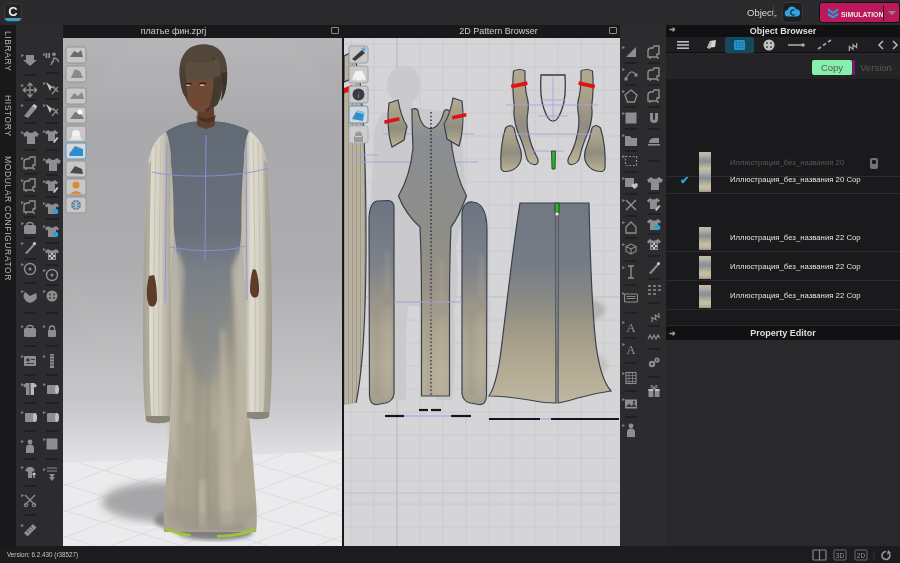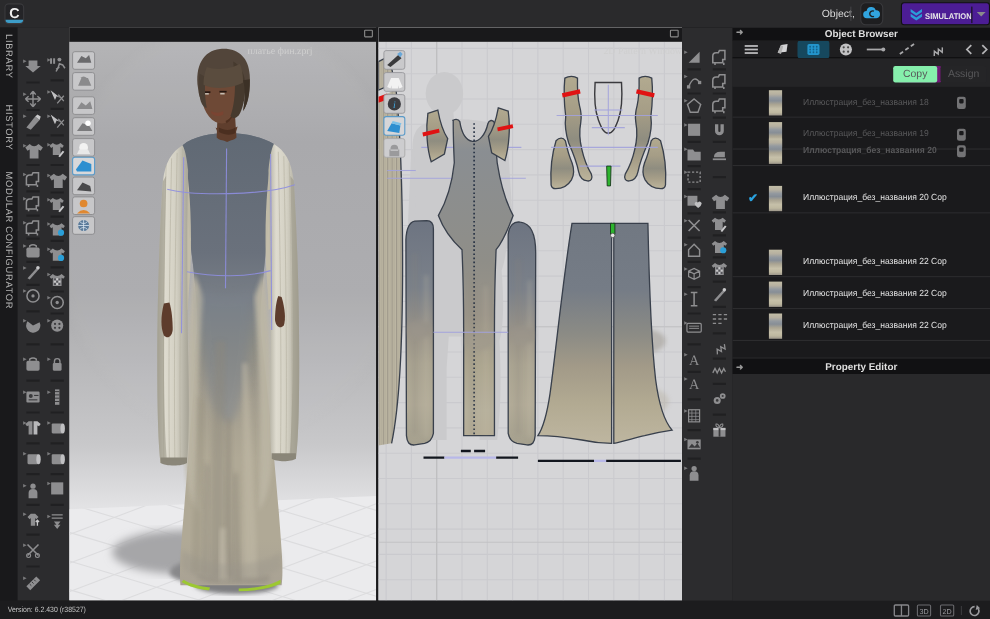--- a/index.html
+++ b/index.html
@@ -12,42 +12,42 @@
   #topbar { left:0; top:0; width:900px; height:25px; background:#2a2a2c; }
   #logo { left:4px; top:3px; width:18px; height:19px; background:#242427; border-radius:4px;
     border:1px solid #3a3a3d; }
   #logo .c { position:absolute; left:0; top:0px; width:16px; height:14px; color:#efefef;
     font-size:13px; font-weight:bold; text-align:center; line-height:15px; }
   #logo .bar { position:absolute; left:0px; bottom:0px; width:16px; height:3px;
     background:#3d9dc8; border-radius:0 0 3px 3px; }
   #hello { left:747px; top:7px; color:#dcdcdc; font-size:9.5px; }
   #cloudbtn { left:782px; top:2px; width:21px; height:21px; background:#1e1e20;
     border:1px solid #39393c; border-radius:5px; }
-  #simbtn { left:819px; top:2px; width:81px; height:21px; background:#4c1d95;
+  #simbtn { left:819px; top:2px; width:81px; height:21px; background:#be185d;
     border:1px solid #111113; border-radius:3px; }
   #simbtn .txt { position:absolute; left:21px; top:7px; color:#e8e8e8; font-size:7.5px;
     font-weight:bold; letter-spacing:0px; transform:scaleX(0.92); transform-origin:0 0; }
   #simbtn .dd { position:absolute; right:3px; top:8px; width:0; height:0;
     border-left:4px solid transparent; border-right:4px solid transparent;
     border-top:4px solid #8a8a8c; }
   #simbtn .sep { position:absolute; right:15px; top:3px; width:1px; height:15px; background:#131315; }
 
   
   #tabstrip { left:0; top:25px; width:16px; height:521px; background:#19191b; }
   .vtab { position:absolute; left:3px; color:#b4b4b4; font-size:8.5px;
     writing-mode:vertical-rl; letter-spacing:0.6px; white-space:nowrap; }
 
   
   #ltoolbar { left:16px; top:25px; width:47px; height:521px; background:#2c2c2e; }
 
   
   #w3d { left:63px; top:25px; width:279px; height:521px; background:#a8a8aa; }
   .titlebar { position:absolute; left:0; top:0; width:100%; height:13px; background:#19191b;
     color:#cfcfcf; font-size:9px; }
-  .titlebar .t { position:absolute; top:16px; width:100%; text-align:right;font-family:Liberation Serif, serif; }
+  .titlebar .t { position:absolute; top:1px; width:100%; text-align:center; }
   .popout { position:absolute; right:3px; top:2px; width:8px; height:7px;
     border:1px solid #8a8a8a; border-radius:1px; }
   #div1 { left:342px; top:25px; width:2px; height:521px; background:#19191b; }
 
   
   #w2d { left:344px; top:25px; width:276px; height:521px; background:#d5d5d7; }
 
   
   #rtoolbar { left:620px; top:25px; width:46px; height:521px; background:#2c2c2e; }
 
@@ -678,21 +678,21 @@
           <path d="M361 49 l3 -2 l2 2 l-2 3 z" fill="#6aa8d8"></path>
         <path d="M352 79 l3.5 -8 h7 l3.5 8 l-3 1.5 l-1 -3 v3 h-6 v-3 l-1 3 z" fill="#f2f2f2"></path>
         <circle cx="358.5" cy="94.5" r="6" fill="#3c3c40"></circle>
           <text x="358.5" y="98" font-size="9" font-style="italic" fill="#42a8e0" text-anchor="middle" font-family="Liberation Serif">i</text>
         <path d="M352 119 l4 -7 l8 2 l-1 7 z" fill="#2e8fd0"></path>
           <path d="M356 112 l8 2 l1 -2 l-8 -2 z" fill="#7ac0e8"></path>
         <path d="M355 137 h7 v-2 a2.5 2.5 0 0 0 -7 0 z M354 136 h9 v6 h-9 z" fill="#9a9a9c"></path>
       </g>
     </svg>
     <div class="titlebar">
-        <div class="t" style="padding-left:33px;">2D Pattern Window</div>
+        <div class="t" style="padding-left:33px;">2D Pattern Browser</div>
         <div class="popout"></div>
       </div>
   </div>
 
   <div id="rtoolbar" class="abs"><svg width="46" height="521" viewBox="0 0 46 521">
         <line x1="5" y1="38" x2="17" y2="38" stroke="#202022" stroke-width="2"></line>
         <line x1="5" y1="60" x2="17" y2="60" stroke="#202022" stroke-width="2"></line>
         <line x1="5" y1="82" x2="17" y2="82" stroke="#202022" stroke-width="2"></line>
         <line x1="5" y1="104" x2="17" y2="104" stroke="#202022" stroke-width="2"></line>
         <line x1="5" y1="126" x2="17" y2="126" stroke="#202022" stroke-width="2"></line>
@@ -903,34 +903,24 @@
 
         <path d="M182 12 L184 8 L186 12 L188 8 L190 12 L192 8" transform="rotate(-25 187 10)" fill="none" stroke="#a8a8aa" stroke-width="1.3"></path>
 
         <path d="M217 4 L213 8 L217 12" fill="none" stroke="#b4b4b6" stroke-width="1.6"></path>
         <path d="M227 4 L231 8 L227 12" fill="none" stroke="#b4b4b6" stroke-width="1.6"></path>
       </svg>
     </div>
     <div id="obbtns" class="abs">
       <div class="btn" style="left:102px; width:40px; background:#701a75; color:#e8e8e8;margin-left:48px;">+ Add</div>
       <div class="btn" style="left:146px; width:40px; background:#86efac; color:#58585a;">Copy</div>
-      <div class="btn" style="left:189px; width:42px; background:#252527; color:#58585a;">Assign</div>
+      <div class="btn" style="left:189px; width:42px; background:#252527; color:#58585a;">Version</div>
     </div>
     <div id="oblist" class="abs">
-      <div class="obrow" style="top:0;">
-          <div class="obthumb"></div>
-          <div class="obtxt" style="color:#58585a;">Иллюстрация_без_названия 18</div>
-          <div class="obtrash"></div>
-        </div>
-      <div class="obrow" style="top:29px;">
-          <div class="obthumb"></div>
-          <div class="obtxt" style="color:#58585a;">Иллюстрация_без_названия 19</div>
-          <div class="obtrash"></div>
-        </div>
-      <div class="obrow" style="top:44px;font-weight:bold;">
+      <div class="obrow" style="top:70px;">
           <div class="obthumb"></div>
           <div class="obtxt" style="color:#58585a;">Иллюстрация_без_названия 20</div>
           <div class="obtrash"></div>
         </div>
       <div class="obrow" style="top:87px;">
           <div class="chk">✔</div>
           <div class="obthumb"></div>
           <div class="obtxt" style="color:#e2e2e2;">Иллюстрация_без_названия 20 Cop</div>
         </div>
       <div class="obrow" style="top:145px;">

